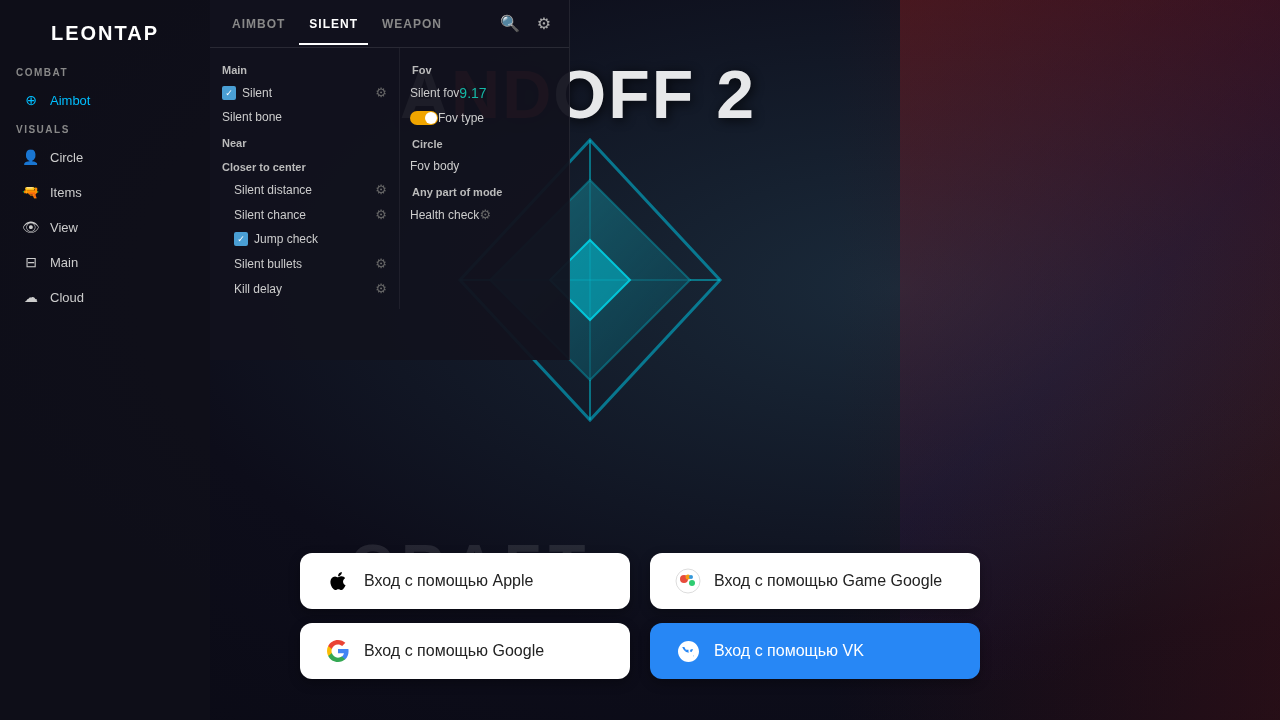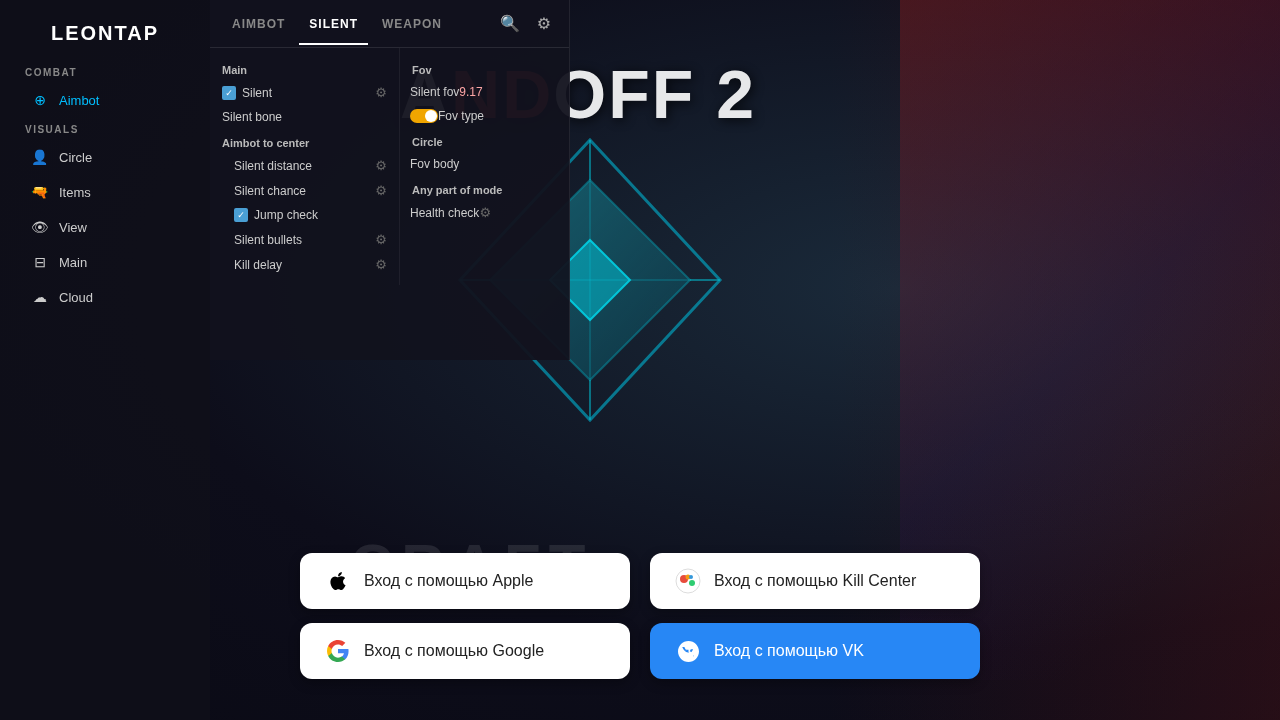--- a/index.html
+++ b/index.html
@@ -32,21 +32,21 @@
 
     
     .left-panel {
       position: absolute;
       left: 0;
       top: 0;
       width: 210px;
       height: 100%;
       background: rgba(15, 15, 25, 0.92);
       z-index: 10;
-      padding: 14px 9px;
+      padding: 14px 0;
     }
 
     .app-title {
       color: #fff;
       font-size: 20px;
       font-weight: 700;
       text-align: center;
       padding: 8px 0 16px 0;
       letter-spacing: 2px;
     }
@@ -196,22 +196,22 @@
     
     .fov-item {
       display: flex;
       align-items: center;
       justify-content: flex-start;
       padding: 5px 10px;
       color: #ccc;
       font-size: 12px;
     }
     .fov-value {
-      color: #fca5a5;
-      font-size: 12px;
+      color: #14b8a6;
+      font-size: 14px;
     }
 
     
     .toggle {
       width: 28px;
       height: 14px;
       border-radius: 7px;
       background: #f0a500;
       position: relative;
       cursor: pointer;
@@ -398,23 +398,24 @@
         </div>
         <span class="gear-icon">⚙</span>
       </div>
 
       <div class="menu-item">
         <div class="left">
           <span>Silent bone</span>
         </div>
       </div>
 
-
-
-      <div class="section-title">Aimbot to center</div>
+      <div class="section-title">Near</div>
+
+
+      <div class="section-title">Closer to center</div>
 
       <div class="menu-item indent">
         <div class="left">
           <span>Silent distance</span>
         </div>
         <span class="gear-icon">⚙</span>
       </div>
 
       <div class="menu-item indent">
         <div class="left">
@@ -489,21 +490,21 @@
     <button class="login-btn">
       <span class="login-btn-icon">
         <svg width="26" height="26" viewBox="0 0 26 26">
           <circle cx="13" cy="13" r="12" fill="none" stroke="#ddd" stroke-width="1"></circle>
           <circle cx="9" cy="11" r="4" fill="#e74c3c"></circle>
           <circle cx="17" cy="15" r="3" fill="#2ecc71"></circle>
           <circle cx="13" cy="9" r="2.5" fill="#f39c12"></circle>
           <circle cx="16" cy="9" r="2" fill="#3498db"></circle>
         </svg>
       </span>
-      <span>Вход с помощью Kill Center</span>
+      <span>Вход с помощью Game Google</span>
     </button>
   </div>
 
   <div class="login-row">
 
     <button class="login-btn">
       <span class="login-btn-icon">
         <svg width="24" height="24" viewBox="0 0 24 24">
           <path d="M22.56 12.25c0-.78-.07-1.53-.2-2.25H12v4.26h5.92c-.26 1.37-1.04 2.53-2.21 3.31v2.77h3.57c2.08-1.92 3.28-4.74 3.28-8.09z" fill="#4285F4"></path>
           <path d="M12 23c2.97 0 5.46-.98 7.28-2.66l-3.57-2.77c-.98.66-2.23 1.06-3.71 1.06-2.86 0-5.29-1.93-6.16-4.53H2.18v2.84C3.99 20.53 7.7 23 12 23z" fill="#34A853"></path>

